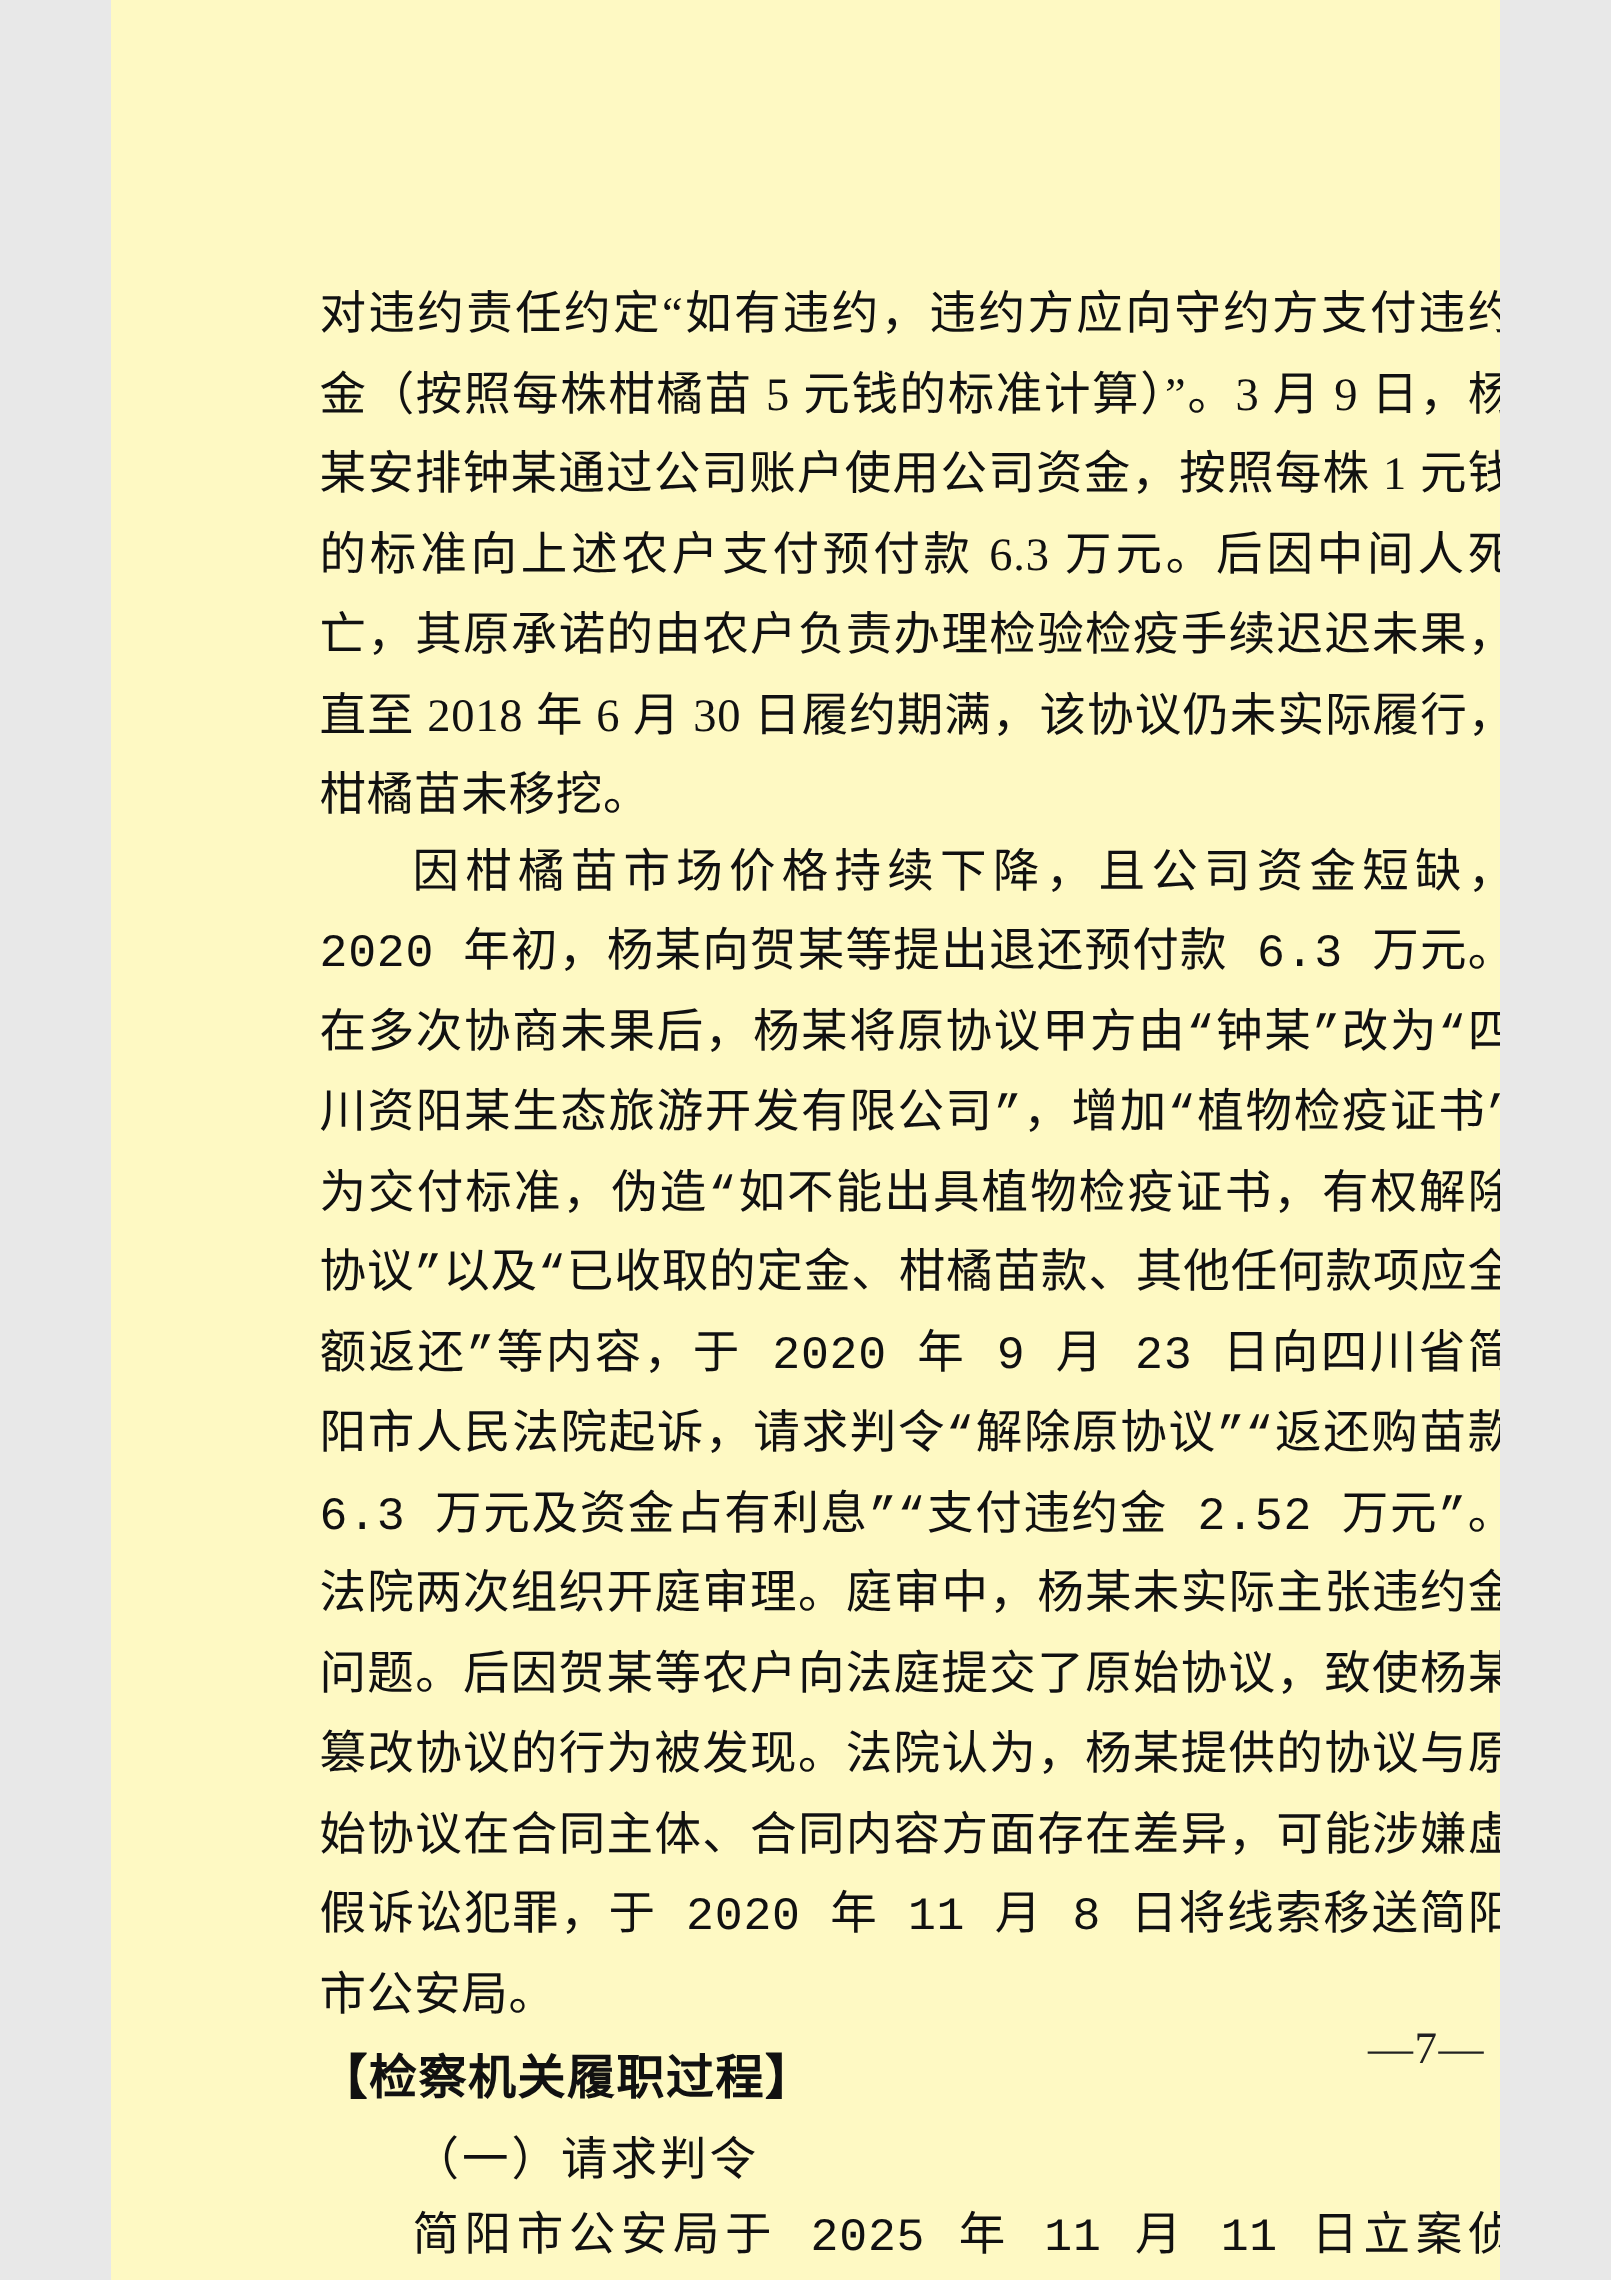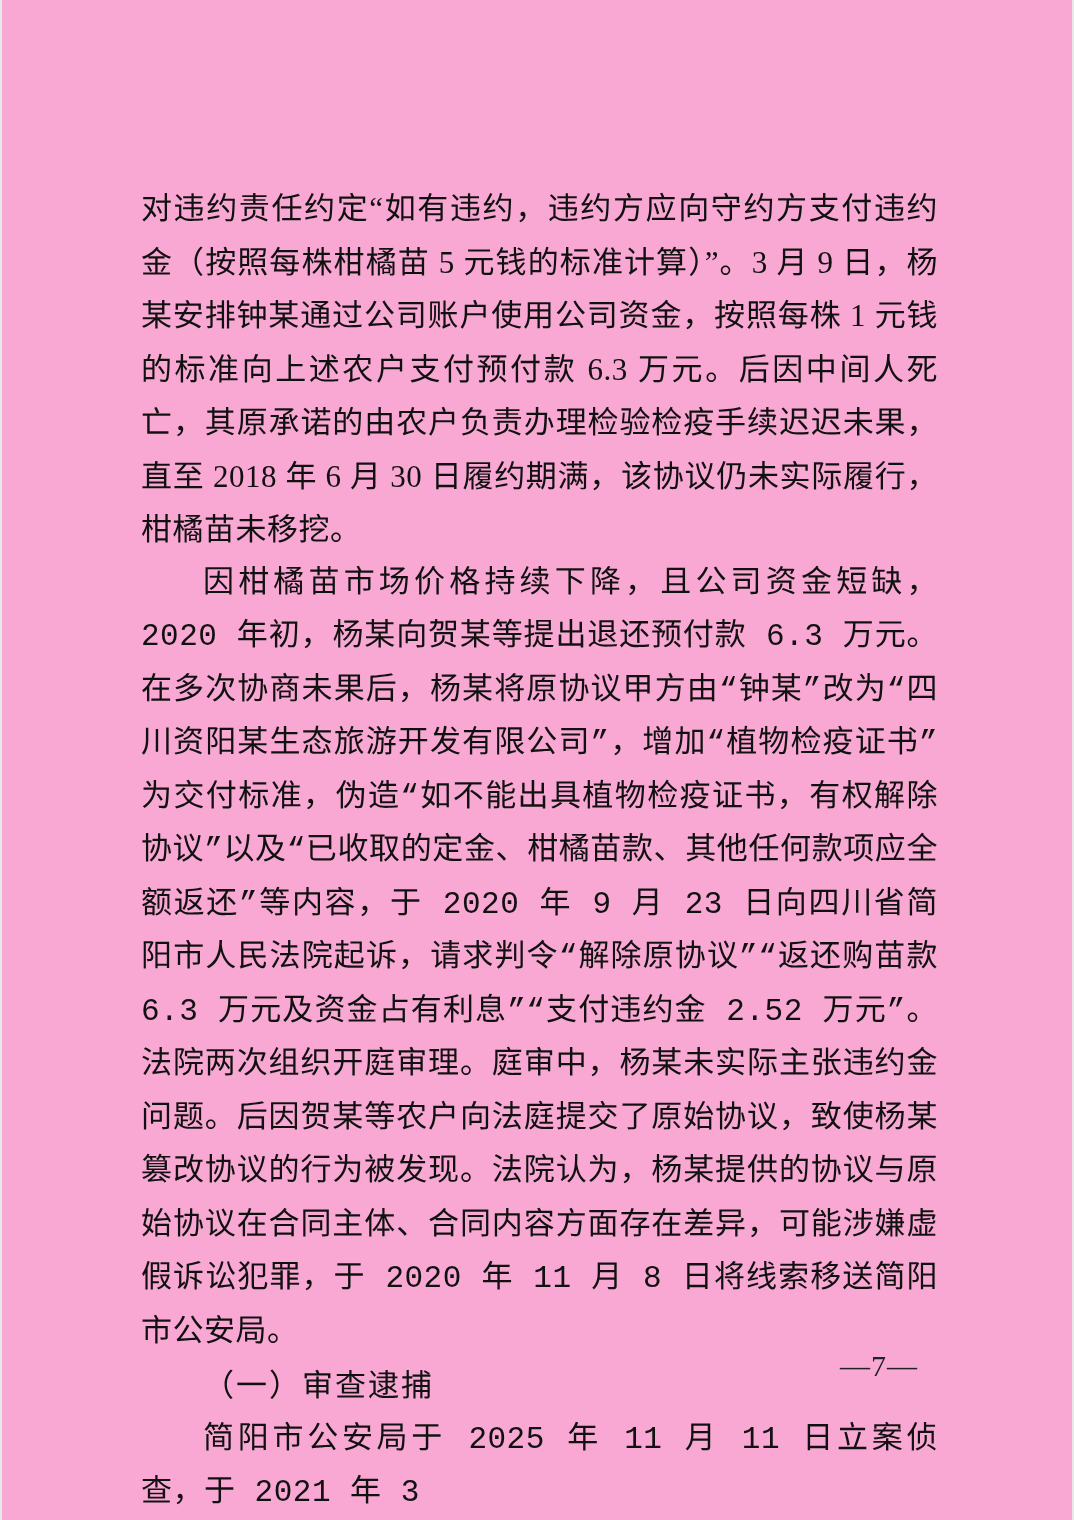--- a/index.html
+++ b/index.html
@@ -2,24 +2,24 @@
 <html lang="zh-CN"><head>
 <meta charset="utf-8">
 <style>
   html, body {
     margin: 0;
     padding: 0;
     background: #e8e8e8;
   }
   .page {
     position: relative;
-    width: 1070px;
+    width: 926px;
     height: 1520px;
     margin: 0 auto;
-    background: #f9a8d4;
+    background: #fef9c3;
     color: #111111;
     font-family: "Liberation Serif", "DejaVu Serif", serif;
     overflow: hidden;
   }
   .text-block {
     position: absolute;
     left: 139px;
     top: 182px;
     width: 797px;
   }
@@ -66,22 +66,23 @@
 <body>
 
 <div class="page">
 
   <div class="text-block">
 
     <p class="body-para">对违约责任约定“如有违约，违约方应向守约方支付违约金（按照每株柑橘苗 5 元钱的标准计算）”。3 月 9 日，杨某安排钟某通过公司账户使用公司资金，按照每株 1 元钱的标准向上述农户支付预付款 6.3 万元。后因中间人死亡，其原承诺的由农户负责办理检验检疫手续迟迟未果，直至 2018 年 6 月 30 日履约期满，该协议仍未实际履行，柑橘苗未移挖。</p>
 
     <p class="body-para indent-2em">因柑橘苗市场价格持续下降，且公司资金短缺，2020 年初，杨某向贺某等提出退还预付款 6.3 万元。在多次协商未果后，杨某将原协议甲方由“钟某”改为“四川资阳某生态旅游开发有限公司”，增加“植物检疫证书”为交付标准，伪造“如不能出具植物检疫证书，有权解除协议”以及“已收取的定金、柑橘苗款、其他任何款项应全额返还”等内容，于 2020 年 9 月 23 日向四川省简阳市人民法院起诉，请求判令“解除原协议”“返还购苗款 6.3 万元及资金占有利息”“支付违约金 2.52 万元”。法院两次组织开庭审理。庭审中，杨某未实际主张违约金问题。后因贺某等农户向法庭提交了原始协议，致使杨某篡改协议的行为被发现。法院认为，杨某提供的协议与原始协议在合同主体、合同内容方面存在差异，可能涉嫌虚假诉讼犯罪，于 2020 年 11 月 8 日将线索移送简阳市公安局。</p>
 
+    <h2 class="section-heading">【检察机关履职过程】</h2>
 
-    <p class="sub-heading">（一）审查逮捕</p>
+    <p class="sub-heading">（一）请求判令</p>
 
     <p class="body-para indent-2em">简阳市公安局于 2025 年 11 月 11 日立案侦查，于 2021 年 3</p>
 
   </div>
 
   <div class="page-number">—7—</div>
 
 </div>
 
 </body></html>

